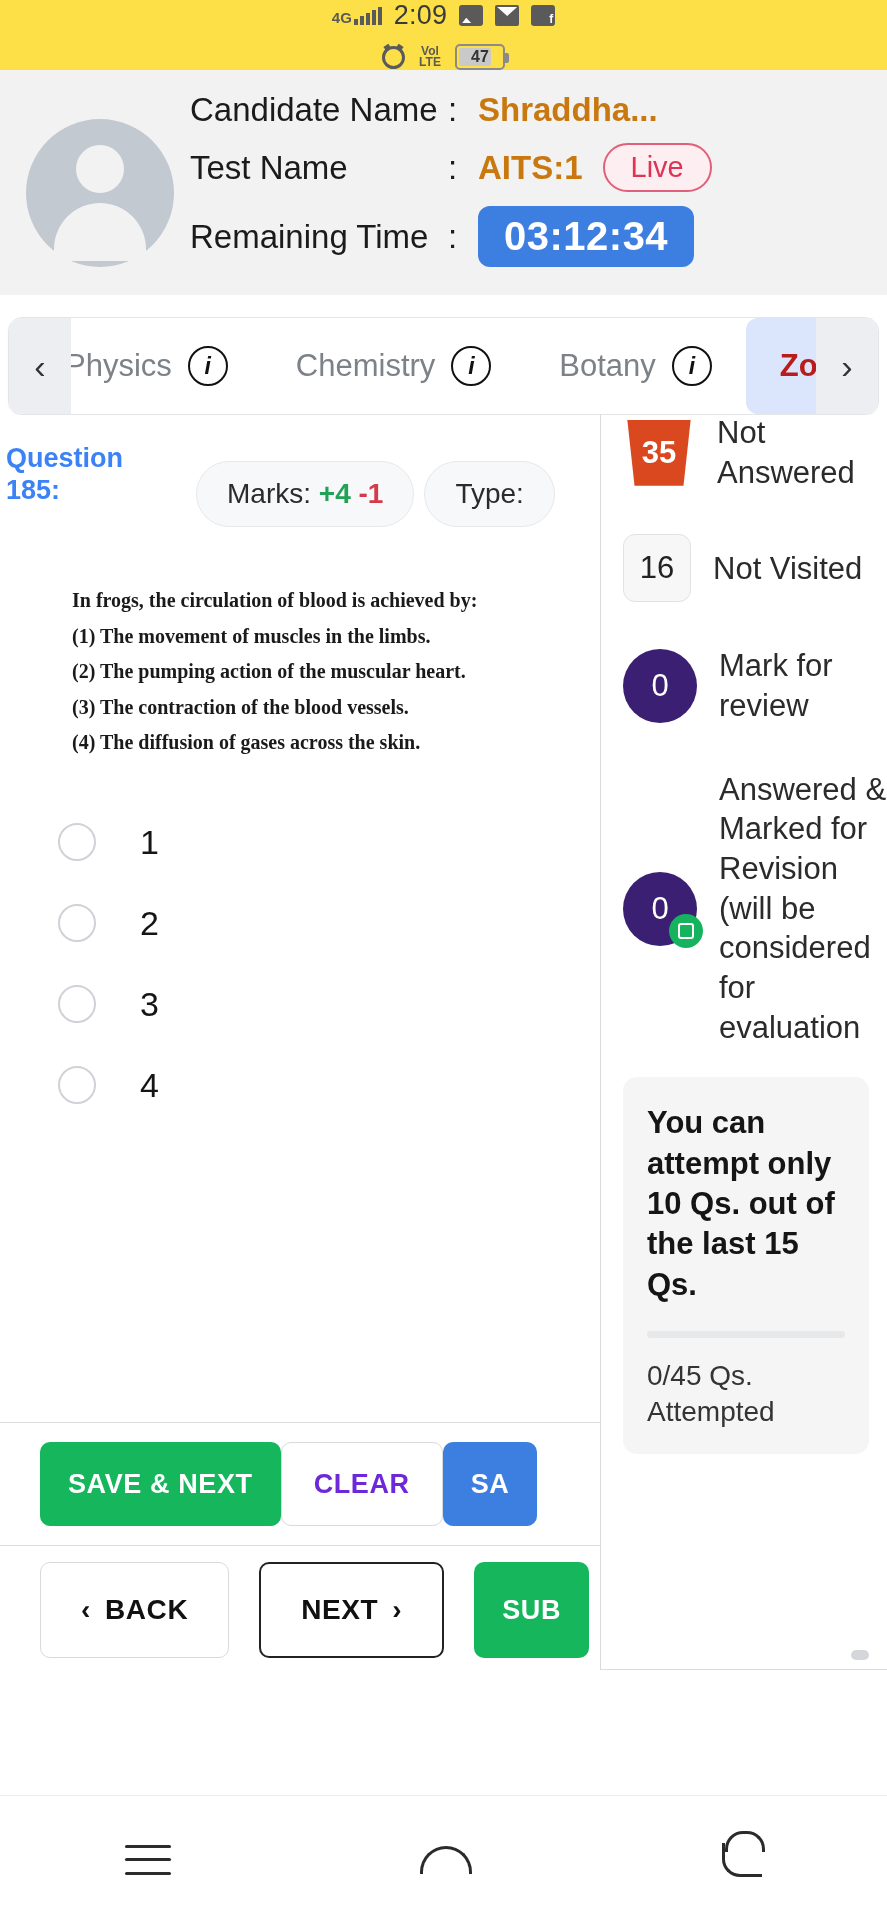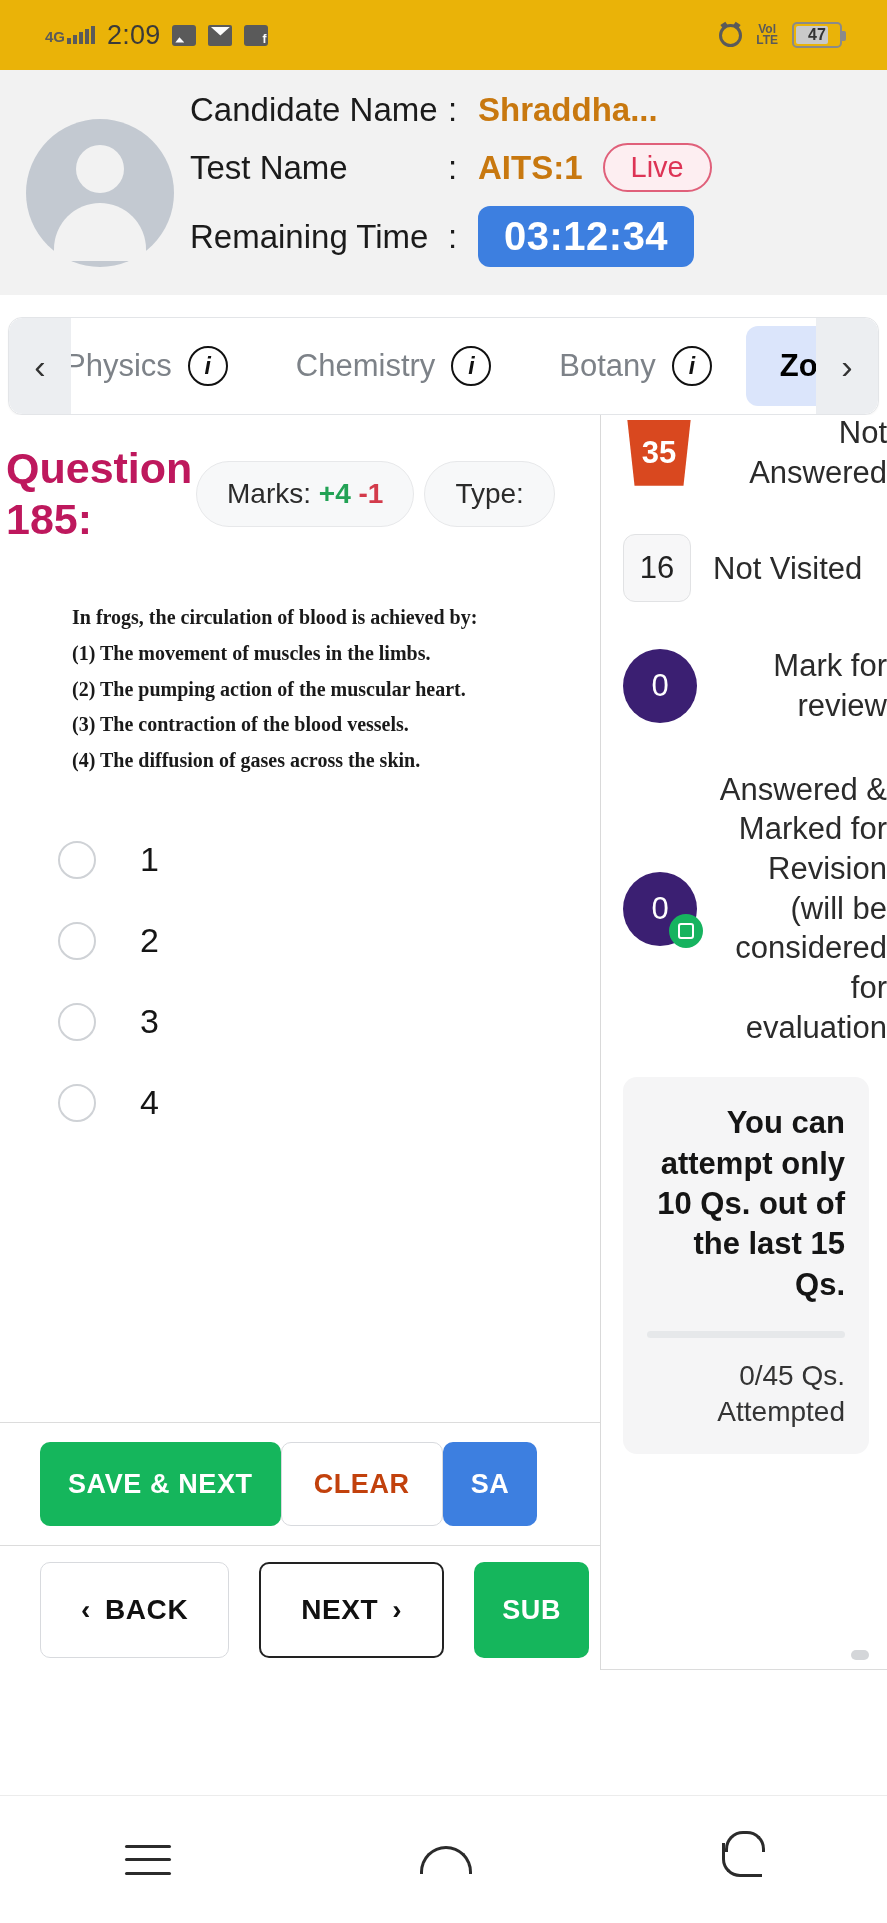--- a/index.html
+++ b/index.html
@@ -6,23 +6,24 @@
   html, body {
     width: 887px; height: 1923px;
     font-family: "Liberation Sans", sans-serif;
     background: #ffffff;
     overflow: hidden;
   }
   #app { position: relative; width: 887px; height: 1923px; background:#fff; }
 
   
   .statusbar {
-    height: 70px; background:#eab308;
+    height: 70px; background:#fde047;
     display:flex; align-items:center; justify-content:space-between;
     padding: 0 45px;
+    flex-direction: column;
   }
   .sb-left { display:flex; align-items:center; gap:12px; }
   .sb-right { display:flex; align-items:center; gap:14px; }
   .net-glyph { display:flex; align-items:flex-end; gap:1px; color:#5a5a5a; }
   .net-4g { font-size:15px; font-weight:bold; line-height:1; margin-right:1px; }
   .bars { display:flex; align-items:flex-end; gap:2px; height:18px; }
   .bars i { width:4px; background:#5a5a5a; display:block; }
   .bars i:nth-child(1){height:6px}.bars i:nth-child(2){height:9px}
   .bars i:nth-child(3){height:12px}.bars i:nth-child(4){height:15px}
   .bars i:nth-child(5){height:18px}
@@ -75,41 +76,41 @@
   .tabwrap { padding:22px 8px 0 8px; background:#fff; }
   .tabbar {
     position:relative; border:1px solid #e3e5e8; border-radius:14px;
     background:#fff; height:98px; display:flex; align-items:center;
     box-shadow:0 1px 2px rgba(0,0,0,.04); overflow:hidden;
   }
   .tab {
     display:flex;align-items:center;gap:16px;font-size:31px;color:#7d8288;
     padding:0 34px; white-space:nowrap;
   }
-  .tab.active { color:#000000; font-weight:bold; background:#dbe5fb;
-    height:80px; border-radius:12px; align-self:center; }
+  .tab.active { color:#b91c1c; font-weight:bold; background:#dbe5fb;
+    height:96px; border-radius:12px; align-self:center; }
   .info-circle{
     width:40px;height:40px;border:2.5px solid #111;border-radius:50%;
     display:flex;align-items:center;justify-content:center;
     font-size:23px;font-style:italic;font-weight:bold;color:#111;flex:none;
   }
   .tab-arrow {
     position:absolute;top:0;bottom:0;width:62px;background:#eceef1;
     display:flex;align-items:center;justify-content:center;
     font-size:34px;color:#333;
   }
   .tab-arrow.left{left:0;border-radius:14px 0 0 14px;}
   .tab-arrow.right{right:0;border-radius:0 14px 14px 0;}
 
   
   .split { display:flex; height:1255px; }
   .qpane { width:600px; flex:none; position:relative; background:#fff; }
 
   .qhead { display:flex; align-items:flex-start; padding:28px 0 0 6px; gap:10px; }
-  .qtitle { font-size:43px; font-weight:bold; color:#be185d; line-height:1.18; width:180px; flex:none;}
+  .qtitle { font-size:27px; font-weight:bold; color:#3b82f6; line-height:1.18; width:180px; flex:none;}
   .pill {
     border:1px solid #e7e8ea;background:#f7f8f9;border-radius:40px;
     padding:16px 30px;font-size:28px;color:#2b2b2b;white-space:nowrap;
     margin-top:18px;
   }
   .mk-plus{color:#22a255;font-weight:bold;}
   .mk-minus{color:#d33b4b;font-weight:bold;}
 
   .qbody {
     margin:56px 0 0 72px; font-family:"Liberation Serif", serif;
@@ -127,31 +128,31 @@
     border-top:1px solid #dcdcdc; border-bottom:1px solid #dcdcdc;
     display:flex; align-items:center; padding-left:40px;
   }
   .actions2 {
     position:absolute; left:0; right:0; bottom:-4px; height:128px;
     display:flex; align-items:center; gap:30px; padding-left:40px;
   }
   .btn { border-radius:10px; font-size:27px; font-weight:bold; letter-spacing:.6px;
     display:flex;align-items:center;justify-content:center;white-space:nowrap; }
   .btn-green { background:#15b65c; color:#fff; height:84px; padding:0 28px; }
-  .btn-outline { background:#fff;color:#c2410c;border:1px solid #d8dade;height:84px;padding:0 32px; }
+  .btn-outline { background:#fff;color:#6d28d9;border:1px solid #d8dade;height:84px;padding:0 32px; }
   .btn-blue { background:#3d7fe0;color:#fff;height:84px;padding:0 28px; }
   .btn-nav { background:#fff;color:#111;border:1px solid #d8dade;height:96px;padding:0 40px;
     font-size:28px; display:flex; align-items:center; gap:14px; }
   .btn-nav.strong { border:2px solid #222; }
   .btn-submit { background:#15b65c;color:#fff;height:96px;padding:0 28px; }
 
   
   .spane {
     flex:1; border-left:1px solid #d9d9d9; background:#fff;
-    padding:10px 0 12px 22px; position:relative; overflow:hidden;text-align:right;
+    padding:10px 0 12px 22px; position:relative; overflow:hidden;
   }
   .legend { display:flex; flex-direction:column; }
   .lg-row { display:flex; align-items:center; gap:22px; }
   .lg-text { font-size:31px; color:#2b2b2b; line-height:1.28; }
   .badge-trap {
     width:72px;height:66px;background:#d9481f;color:#fff;
     display:flex;align-items:center;justify-content:center;
     font-size:31px;font-weight:bold;flex:none;
     clip-path: polygon(6% 0, 94% 0, 84% 100%, 16% 100%);
     border-radius:0 0 10px 10px;

